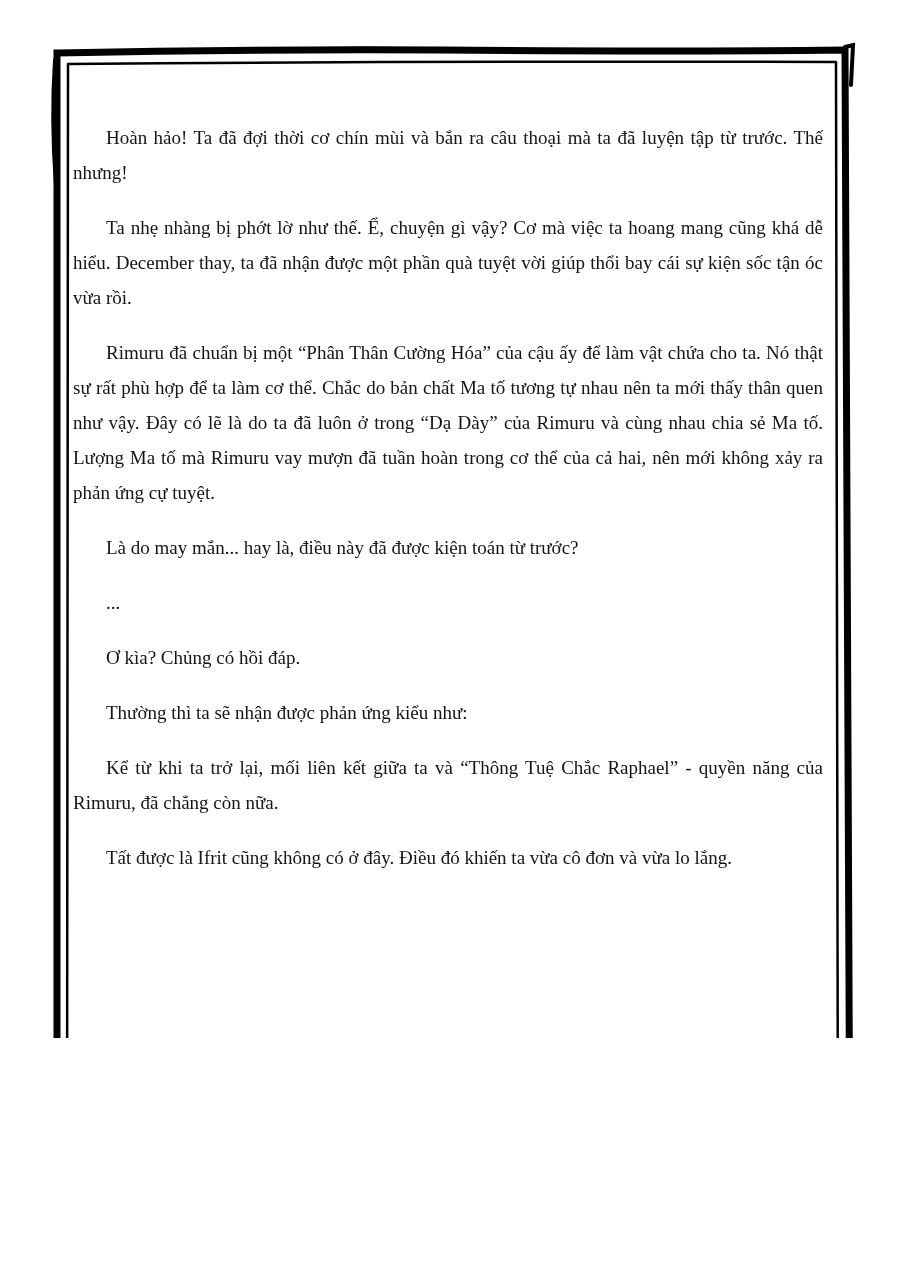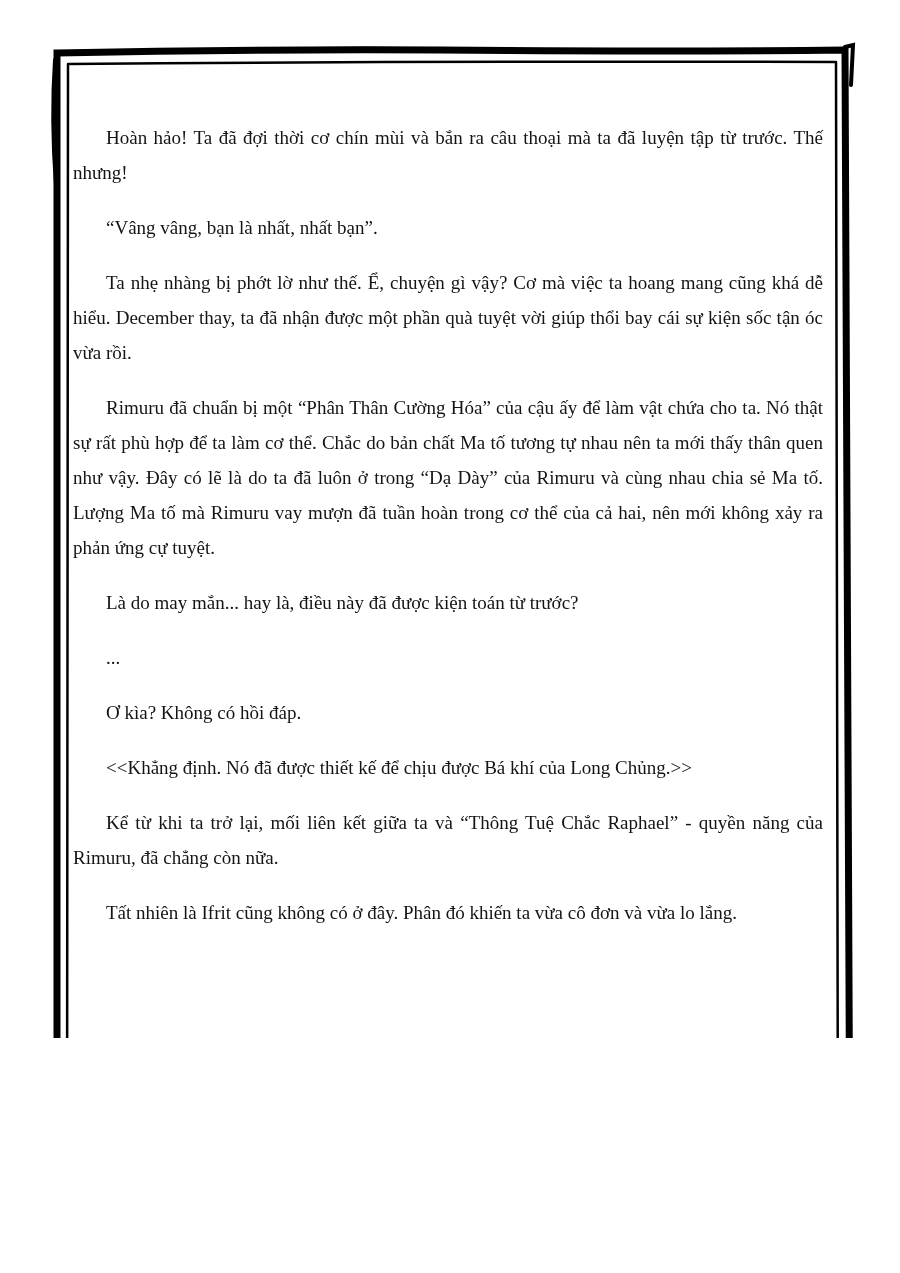--- a/index.html
+++ b/index.html
@@ -58,24 +58,23 @@
 
     <path d="M 55 60 Q 51 120 56 185" fill="none" stroke="#000000" stroke-width="4" stroke-linecap="round"></path>
 
     <path d="M 43 1214 Q 55 1222 80 1219" fill="none" stroke="#000000" stroke-width="4" stroke-linecap="round"></path>
 
     <path d="M 68 64 Q 450 61 836 62 L 838 1203 Q 450 1207 67 1205 Z" fill="none" stroke="#000000" stroke-width="2.5" stroke-linejoin="round"></path>
   </svg>
 
   <div class="content">
     <p>Hoàn hảo! Ta đã đợi thời cơ chín mùi và bắn ra câu thoại mà ta đã luyện tập từ trước. Thế nhưng!</p>
-    <p>“Vâng vâng, bạn là nhất, nhất bạn”.</p>
     <p>Ta nhẹ nhàng bị phớt lờ như thế. Ể, chuyện gì vậy? Cơ mà việc ta hoang mang cũng khá dễ hiểu. December thay, ta đã nhận được một phần quà tuyệt vời giúp thổi bay cái sự kiện sốc tận óc vừa rồi.</p>
     <p>Rimuru đã chuẩn bị một “Phân Thân Cường Hóa” của cậu ấy để làm vật chứa cho ta. Nó thật sự rất phù hợp để ta làm cơ thể. Chắc do bản chất Ma tố tương tự nhau nên ta mới thấy thân quen như vậy. Đây có lẽ là do ta đã luôn ở trong “Dạ Dày” của Rimuru và cùng nhau chia sẻ Ma tố. Lượng Ma tố mà Rimuru vay mượn đã tuần hoàn trong cơ thể của cả hai, nên mới không xảy ra phản ứng cự tuyệt.</p>
     <p>Là do may mắn... hay là, điều này đã được kiện toán từ trước?</p>
     <p>...</p>
-    <p>Ơ kìa? Không có hồi đáp.</p>
-    <p>&lt;&lt;Khẳng định. Nó đã được thiết kế để chịu được Bá khí của Long Chủng.&gt;&gt;</p>
+    <p>Ơ kìa? Chủng có hồi đáp.</p>
+    <p>Thường thì ta sẽ nhận được phản ứng kiểu như:</p>
     <p>Kể từ khi ta trở lại, mối liên kết giữa ta và “Thông Tuệ Chắc Raphael” - quyền năng của Rimuru, đã chẳng còn nữa.</p>
-    <p>Tất nhiên là Ifrit cũng không có ở đây. Phân đó khiến ta vừa cô đơn và vừa lo lắng.</p>
+    <p>Tất được là Ifrit cũng không có ở đây. Điều đó khiến ta vừa cô đơn và vừa lo lắng.</p>
   </div>
 
 </div>
 
 </body></html>

